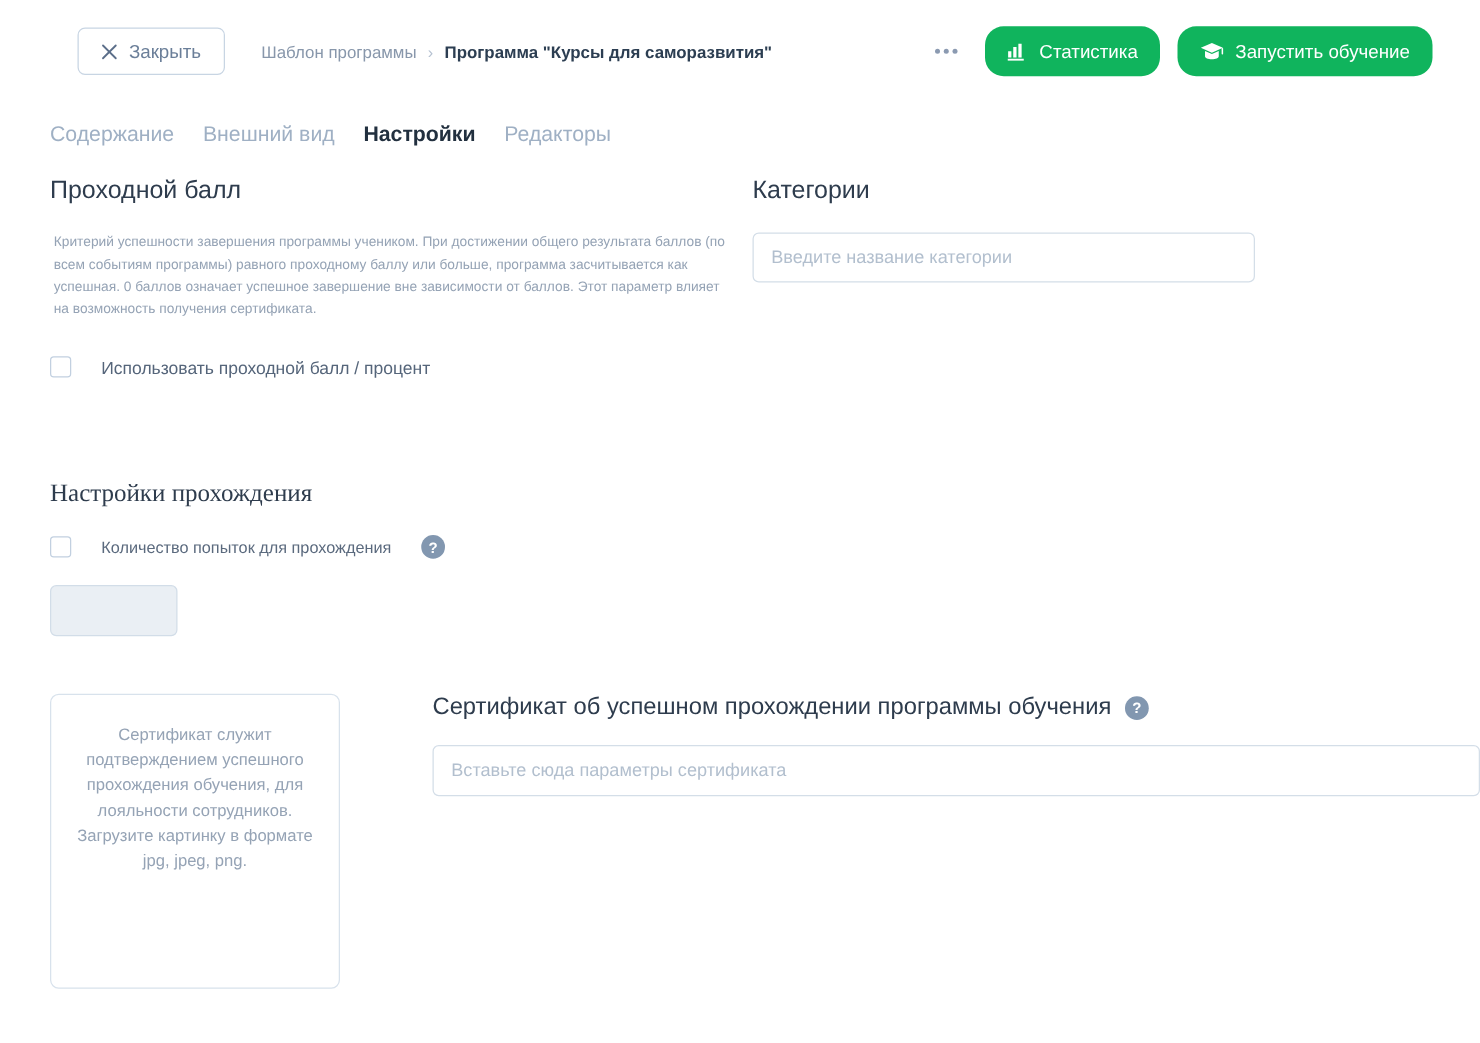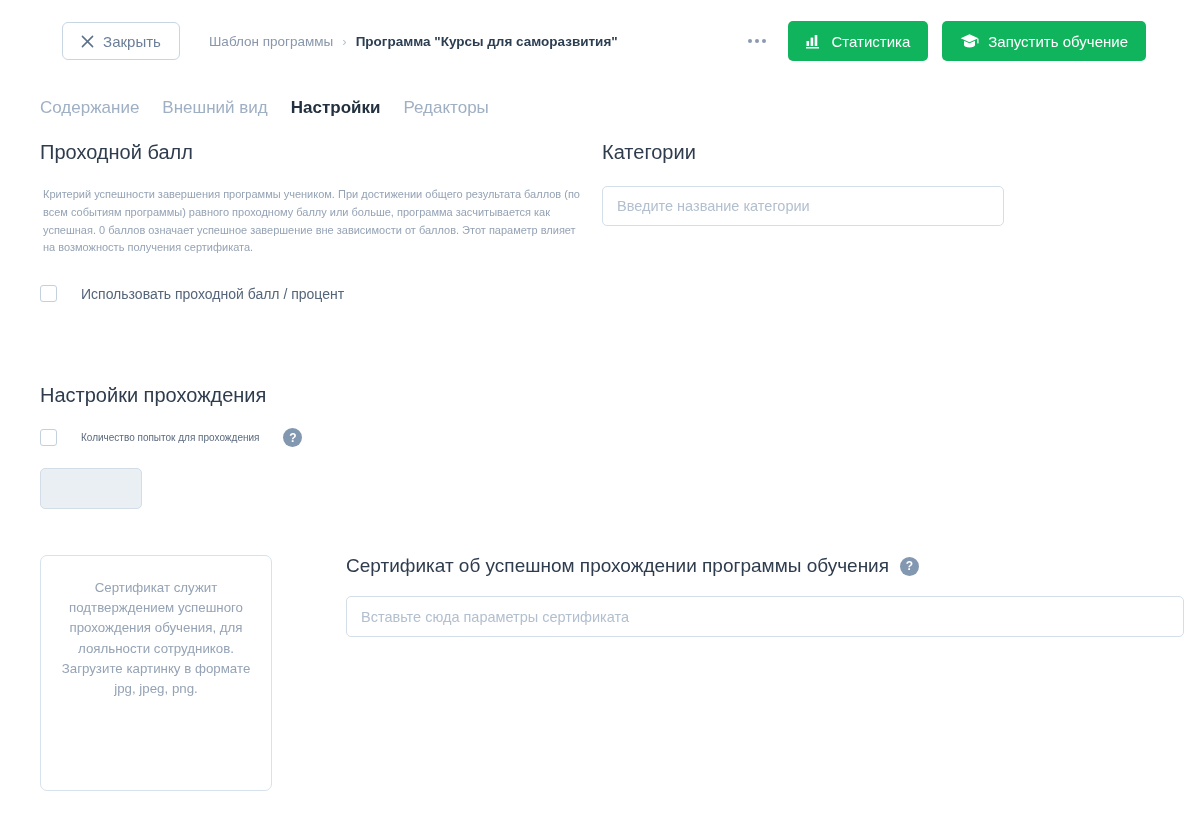--- a/index.html
+++ b/index.html
@@ -42,21 +42,21 @@
     display: flex; align-items: center; gap: 14px;
   }
   .dots-btn {
     width: 34px; height: 30px; border: none; background: transparent;
     display: inline-flex; align-items: center; justify-content: center;
     gap: 3px; cursor: pointer; padding: 0;
   }
   .dots-btn i { width: 4px; height: 4px; border-radius: 50%; background: #8b9ab1; display: block; }
 
   .btn-green {
-    height: 40px; border: none; border-radius: 5px;
+    height: 40px; border: none; border-radius: 15px;
     background: #10b45d; color: #fff;
     font-size: 15px; padding: 0 18px; cursor: pointer;
     display: inline-flex; align-items: center; gap: 9px; white-space: nowrap;
   }
   .btn-green svg { display:block; }
 
   
   .tabs {
     position: absolute; left: 40px; top: 98px;
     display: flex; align-items: baseline; gap: 23px;
@@ -86,21 +86,21 @@
     font-family: inherit; outline: none;
   }
   .text-input::placeholder { color: #b2bfce; }
 
   .checkrow { display: flex; align-items: center; gap: 24px; }
   .checkbox {
     width: 17px; height: 17px; flex: none;
     border: 1px solid #c2d0e0; border-radius: 3px; background: #fff; cursor: pointer;
   }
   .checkrow label { font-size: 14px; color: #55657a; cursor: pointer; }
-  .checkrow .label-sm { font-size: 10px; color: #5b6a7e; }
+  .checkrow .label-sm { font-size: 13px; color: #5b6a7e; }
 
   .help-icon {
     width: 19px; height: 19px; flex: none; border-radius: 50%;
     background: #8297b0; color: #fff;
     display: inline-flex; align-items: center; justify-content: center;
     font-size: 12px; font-weight: bold; cursor: pointer; line-height: 1;
   }
 
   .num-input {
     width: 102px; height: 41px;
@@ -212,21 +212,21 @@
         <label>Использовать проходной балл / процент</label>
       </div>
     </div>
 
     <div class="col-right">
       <h2 class="section-title">Категории</h2>
       <input class="text-input" type="text" placeholder="Введите название категории" style="">
     </div>
 
     <div style="position:absolute; left:40px; top:243px; width:560px;">
-      <h2 class="section-title" style="margin-bottom:21px;">Настройки прохождения</h2>
+      <h2 class="section-title" style="margin-bottom:21px;font-family:Liberation Serif, serif;">Настройки прохождения</h2>
 
       <div class="checkrow">
         <span class="checkbox"></span>
         <label class="label-sm">Количество попыток для прохождения</label>
         <span class="help-icon">?</span>
       </div>
 
       <input class="num-input" type="text" disabled="" style="margin-top: 21px;">
     </div>
 

